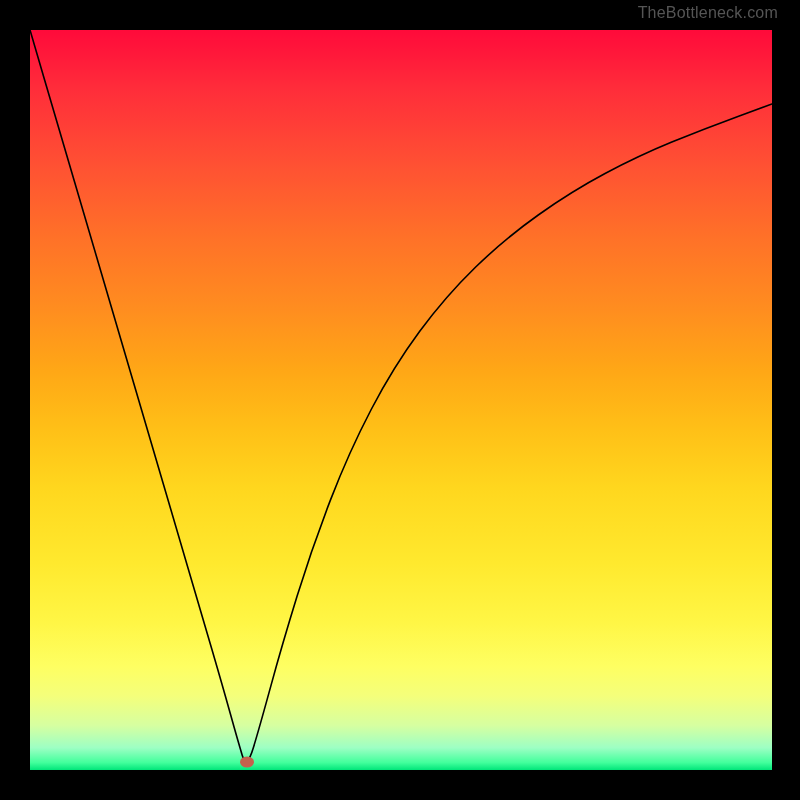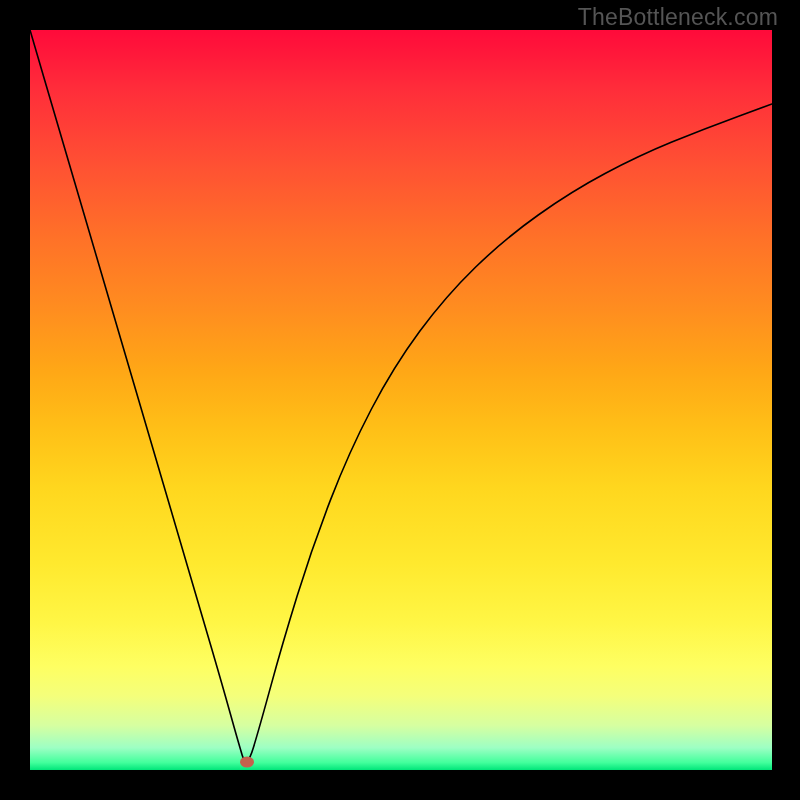--- a/index.html
+++ b/index.html
@@ -9,21 +9,21 @@
     background: #000;
     position: relative;
     font-family: Arial, Helvetica, sans-serif;
     overflow: hidden;
   }
   .watermark {
     position: absolute;
     top: 4px;
     right: 22px;
     color: #555;
-    font-size: 23px;
+    font-size: 16px;
     font-weight: 400;
     letter-spacing: 0.2px;
     z-index: 3;
   }
   .plot {
     position: absolute;
     top: 30px;
     left: 30px;
     width: 742px;
     height: 740px;

